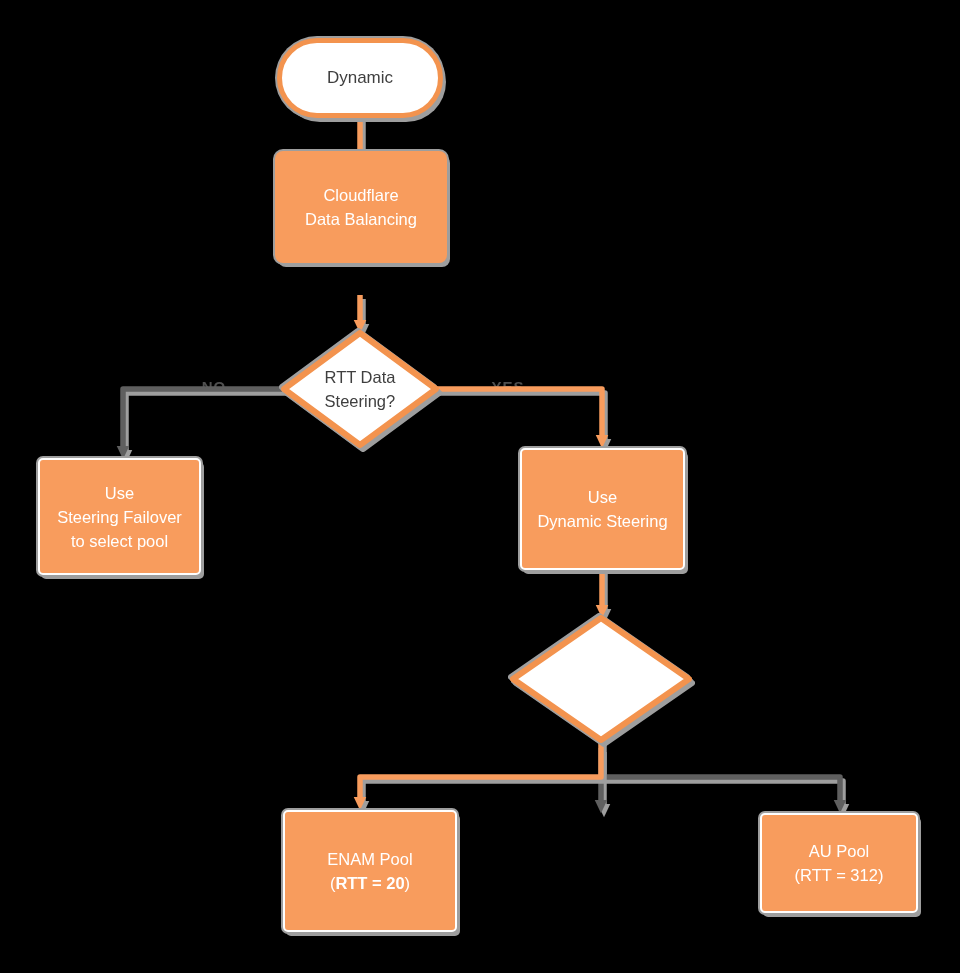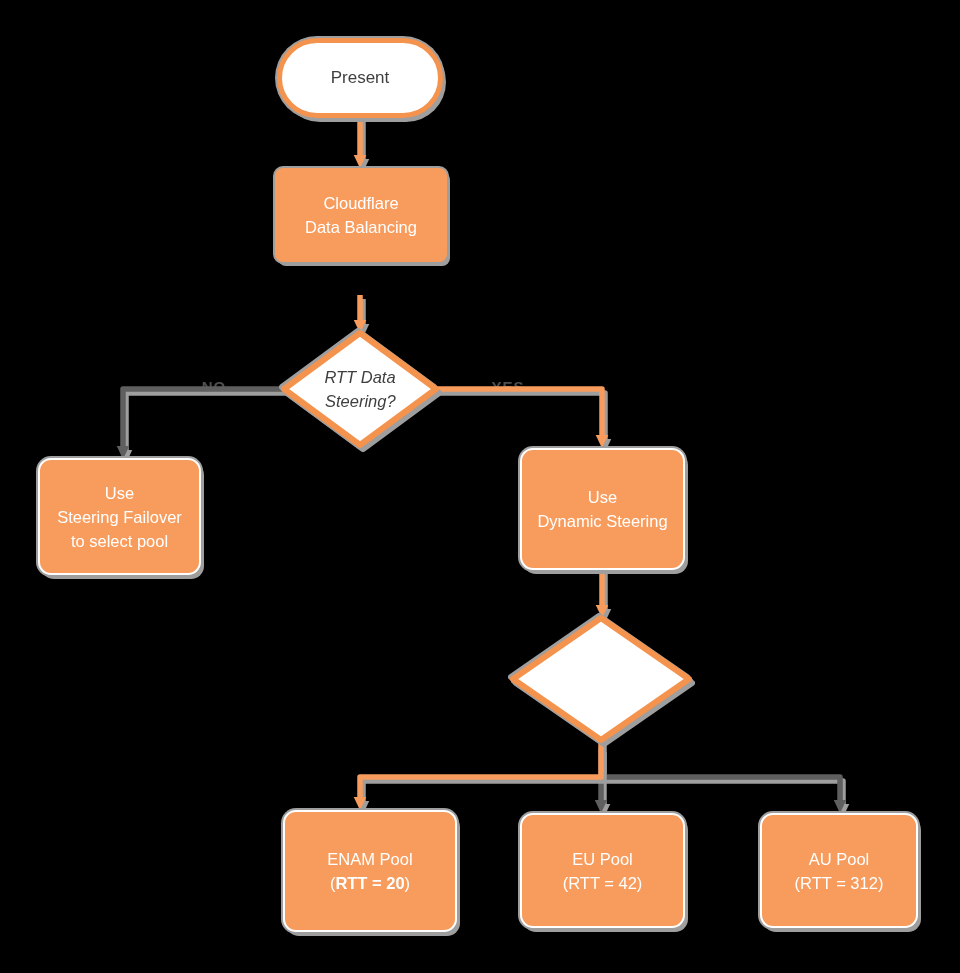--- a/index.html
+++ b/index.html
@@ -44,25 +44,25 @@
     border-radius:42px;
     color:var(--diamond-text);font-size:17px;
     box-shadow:3px 4px 0 var(--shadow), 0 0 0 2px var(--shadow);
   }
   .box{
     background:var(--orange-fill);
     color:var(--box-text);font-size:16.5px;line-height:24px;
     border-radius:8px;
     box-shadow:3px 4px 0 var(--shadow), 0 0 0 2px var(--shadow);
   }
-  .box.bordered{border:2.5px solid var(--node-white);border-radius:13px;}
+  .box.bordered{border:2.5px solid var(--node-white);border-radius:5px;}
   .bold{font-weight:700;}
   .diamond-text{
     position:absolute;z-index:4;transform:translate(-50%,-50%);
-    color:var(--diamond-text);font-size:16.5px;line-height:24px;text-align:right;white-space:nowrap;font-style:italic;
+    color:var(--diamond-text);font-size:16.5px;line-height:24px;text-align:left;white-space:nowrap;
   }
 </style>
 </head>
 <body>
 
 <div class="canvas">
 
   <div class="edge-label" style="left:214px;top:386px;">NO</div>
   <div class="edge-label" style="left:508px;top:386px;">YES</div>
 
@@ -84,50 +84,46 @@
     <path class="conn orange" d="M360,295 V322" marker-end="url(#arrow-orange)"></path>
     <path class="conn orange" d="M436,389 H602 V437" marker-end="url(#arrow-orange)"></path>
     <path class="conn orange" d="M602,570 V607" marker-end="url(#arrow-orange)"></path>
     <path class="conn orange" d="M601,740 V777 H360 V799" marker-end="url(#arrow-orange)"></path>
 
     <polygon class="diamond" points="360,333 436,389 360,445 284,389"></polygon>
     <polygon class="diamond" points="601,618 689,679 601,740 513,679"></polygon>
   </svg>
 
   <div class="node stadium" style="left:277px;top:38px;width:166px;height:80px;">
-    <div>Present</div>
+    <div>Dynamic</div>
   </div>
 
-  <div class="node box" style="left:275px;top:168px;width:172px;height:94px;">
+  <div class="node box" style="left:275px;top:151px;width:172px;height:112px;">
     <div>Cloudflare</div>
     <div>Data Balancing</div>
   </div>
 
   <div class="node box bordered" style="left:38px;top:458px;width:163px;height:117px;">
     <div>Use</div>
     <div>Steering Failover</div>
     <div>to select pool</div>
   </div>
 
   <div class="node box bordered" style="left:520px;top:448px;width:165px;height:122px;">
     <div>Use</div>
     <div>Dynamic Steering</div>
   </div>
 
   <div class="node box bordered" style="left:283px;top:810px;width:174px;height:122px;">
     <div>ENAM Pool</div>
     <div><span>(</span><span class="bold">RTT = 20</span><span>)</span></div>
   </div>
 
-  <div class="node box bordered" style="left:520px;top:813px;width:165px;height:115px;">
-    <div>EU Pool</div>
-    <div>(RTT = 42)</div>
-  </div>
 
-  <div class="node box bordered" style="left:760px;top:813px;width:158px;height:115px;">
+  <div class="node box bordered" style="left:760px;top:813px;width:158px;height:100px;">
     <div>AU Pool</div>
     <div>(RTT = 312)</div>
   </div>
 
   <div class="diamond-text" style="left:360px;top:389px;">
     <div>RTT Data</div>
     <div>Steering?</div>
   </div>
 
 </div>

